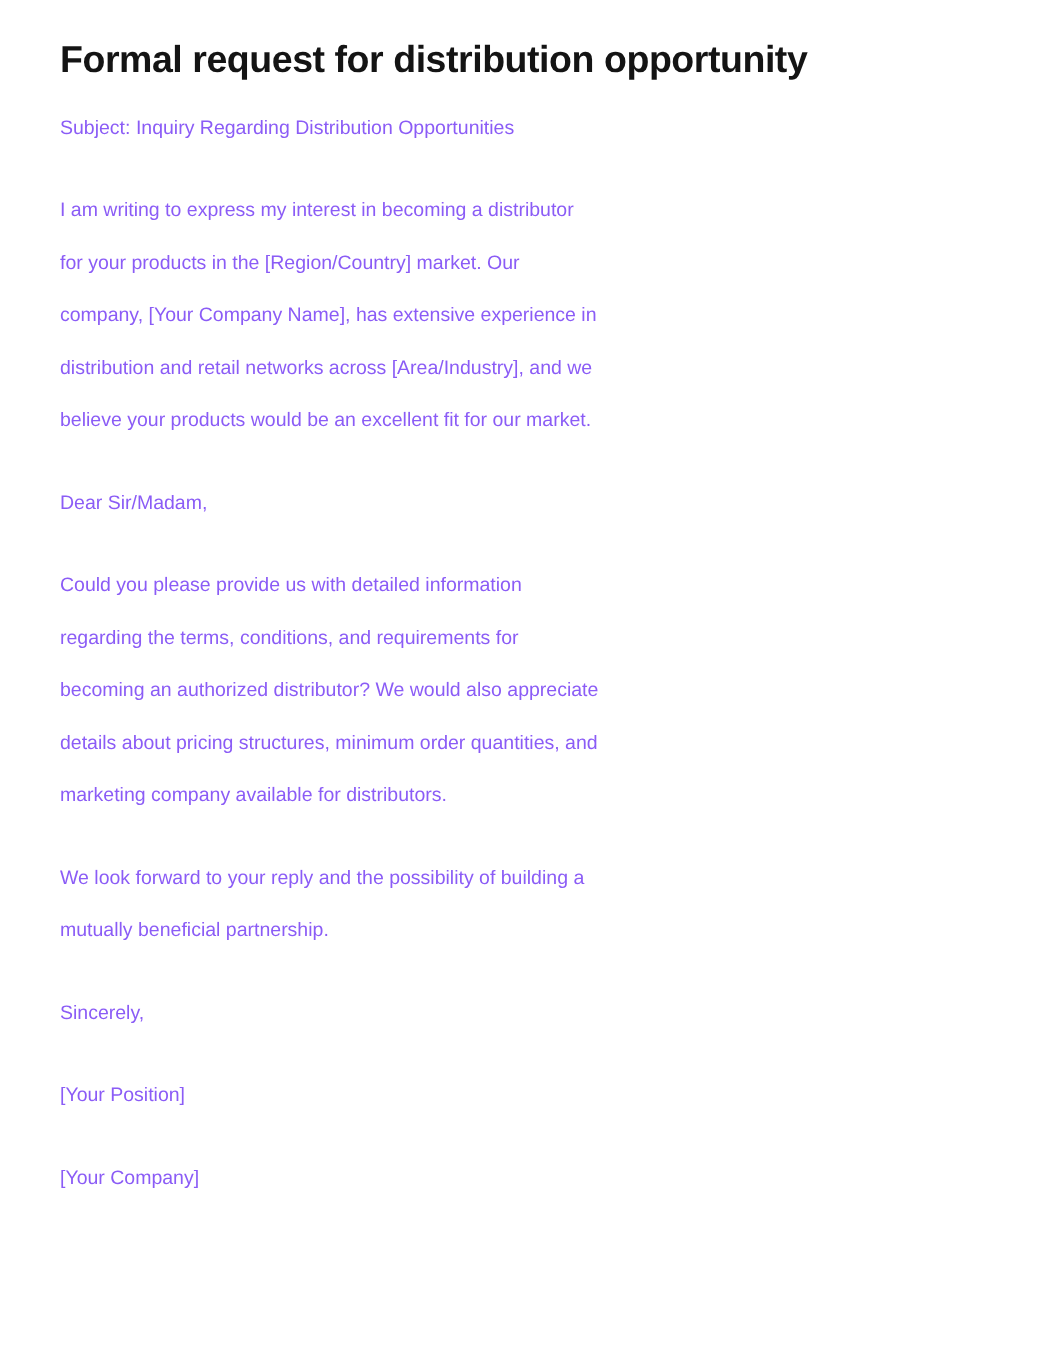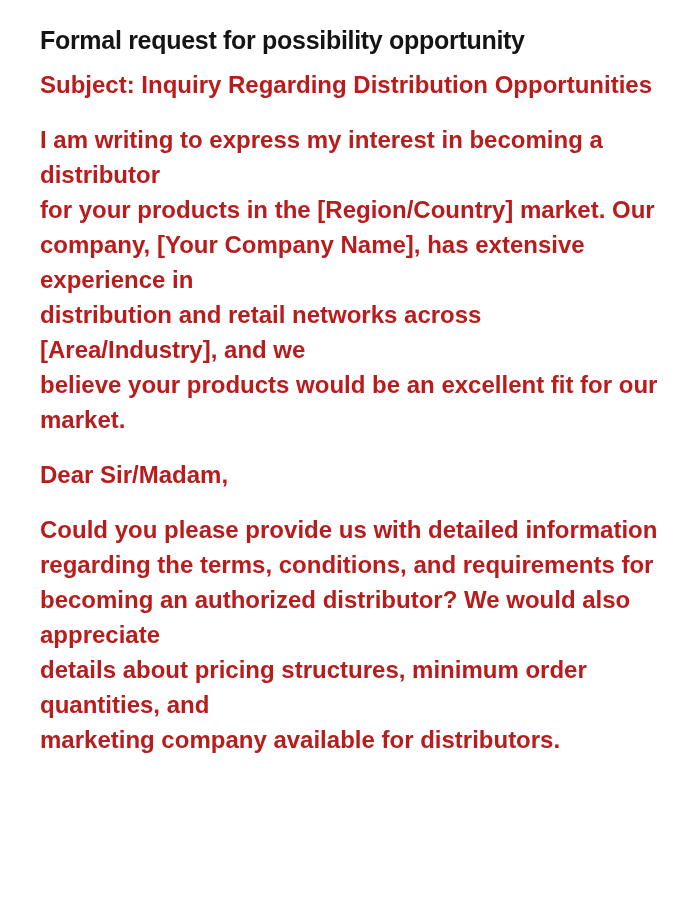--- a/index.html
+++ b/index.html
@@ -20,48 +20,53 @@
   }
   h1.page-title {
     font-size: 25px;
     line-height: 32px;
     font-weight: 700;
     letter-spacing: -0.3px;
     color: #141414;
     margin: 0 0 11px 0;
   }
   p.letter-text {
-    font-size: 24px;
+    font-size: 13px;
     line-height: 35px;
-    font-weight: 700;
-    color: #b91c1c;
+    font-weight: 400;
+    color: #8b5cf6;
     margin: 0 0 20px 0;
     white-space: pre-line; 
     max-width: 620px;
   }
 </style>
 </head>
 <body>
 
 <article class="article">
-  <h1 class="page-title">Formal request for possibility opportunity</h1>
+  <h1 class="page-title">Formal request for distribution opportunity</h1>
 
   <p class="letter-text">Subject: Inquiry Regarding Distribution Opportunities</p>
 
   <p class="letter-text">I am writing to express my interest in becoming a distributor
 for your products in the [Region/Country] market. Our
 company, [Your Company Name], has extensive experience in
 distribution and retail networks across [Area/Industry], and we
 believe your products would be an excellent fit for our market.</p>
 
   <p class="letter-text">Dear Sir/Madam,</p>
 
   <p class="letter-text">Could you please provide us with detailed information
 regarding the terms, conditions, and requirements for
 becoming an authorized distributor? We would also appreciate
 details about pricing structures, minimum order quantities, and
 marketing company available for distributors.</p>
 
+  <p class="letter-text">We look forward to your reply and the possibility of building a
+mutually beneficial partnership.</p>
+
+  <p class="letter-text">Sincerely,</p>
 
 
+  <p class="letter-text">[Your Position]</p>
 
-
+  <p class="letter-text">[Your Company]</p>
 </article>
 
 </body></html>

